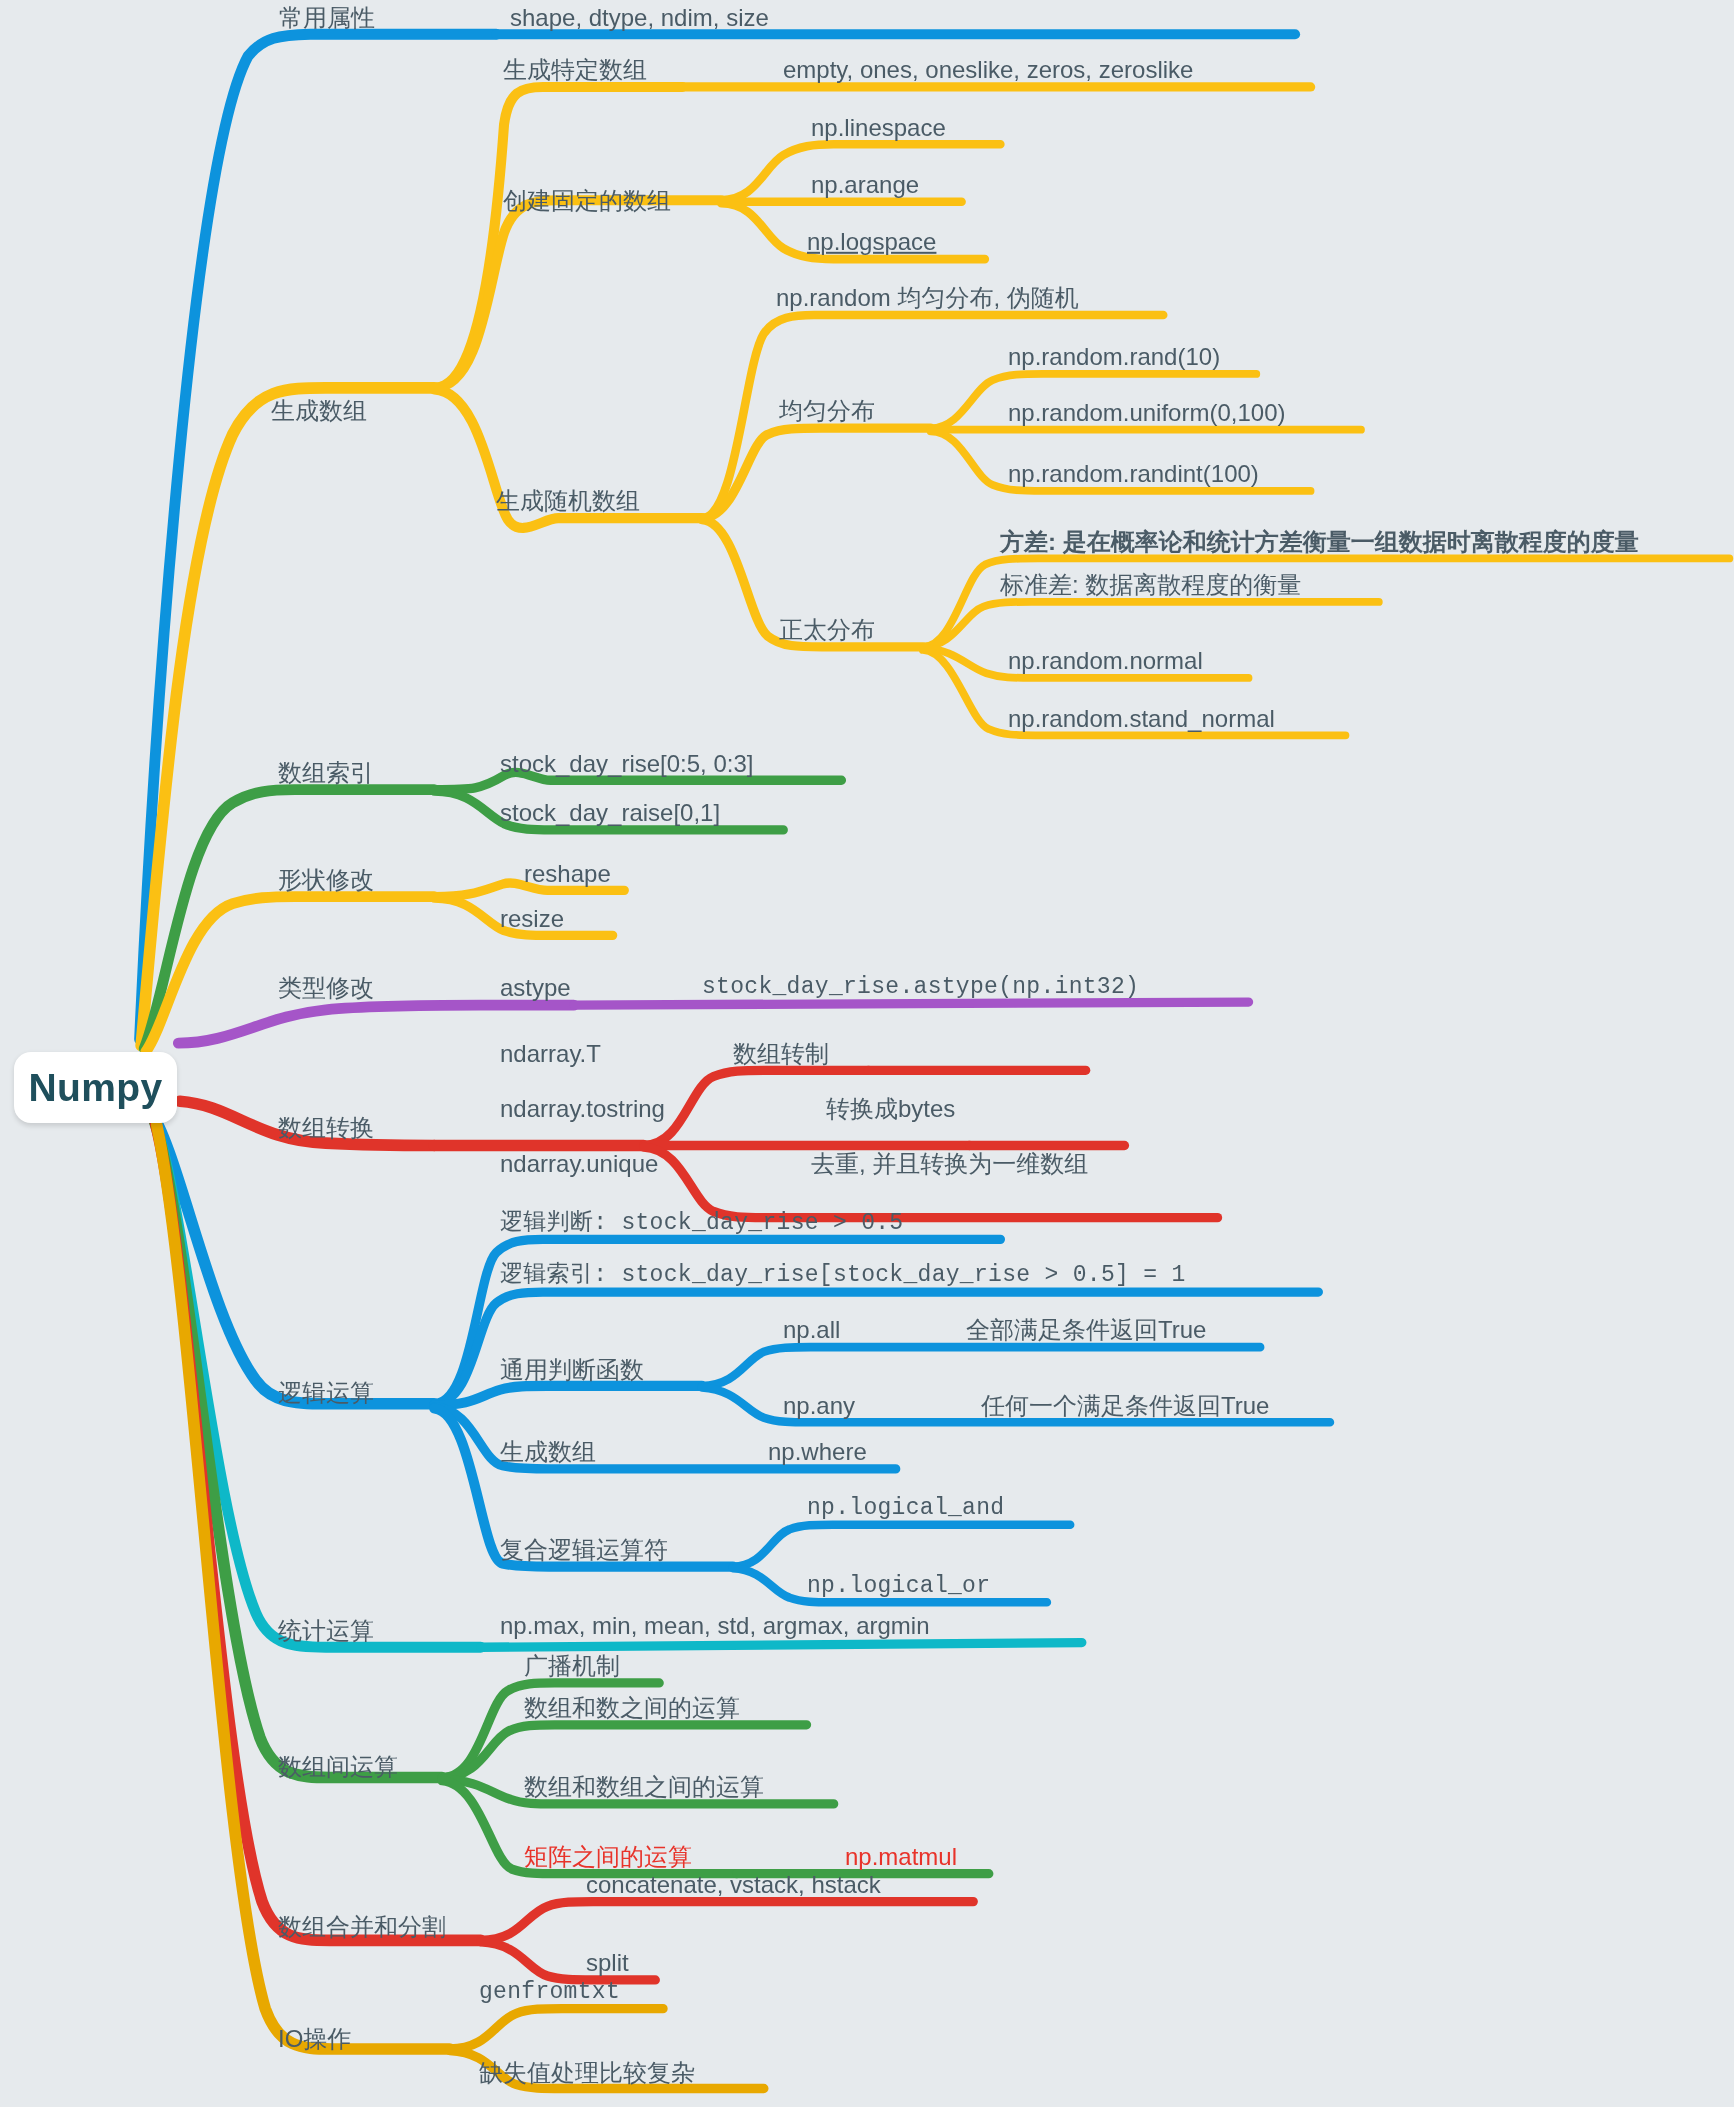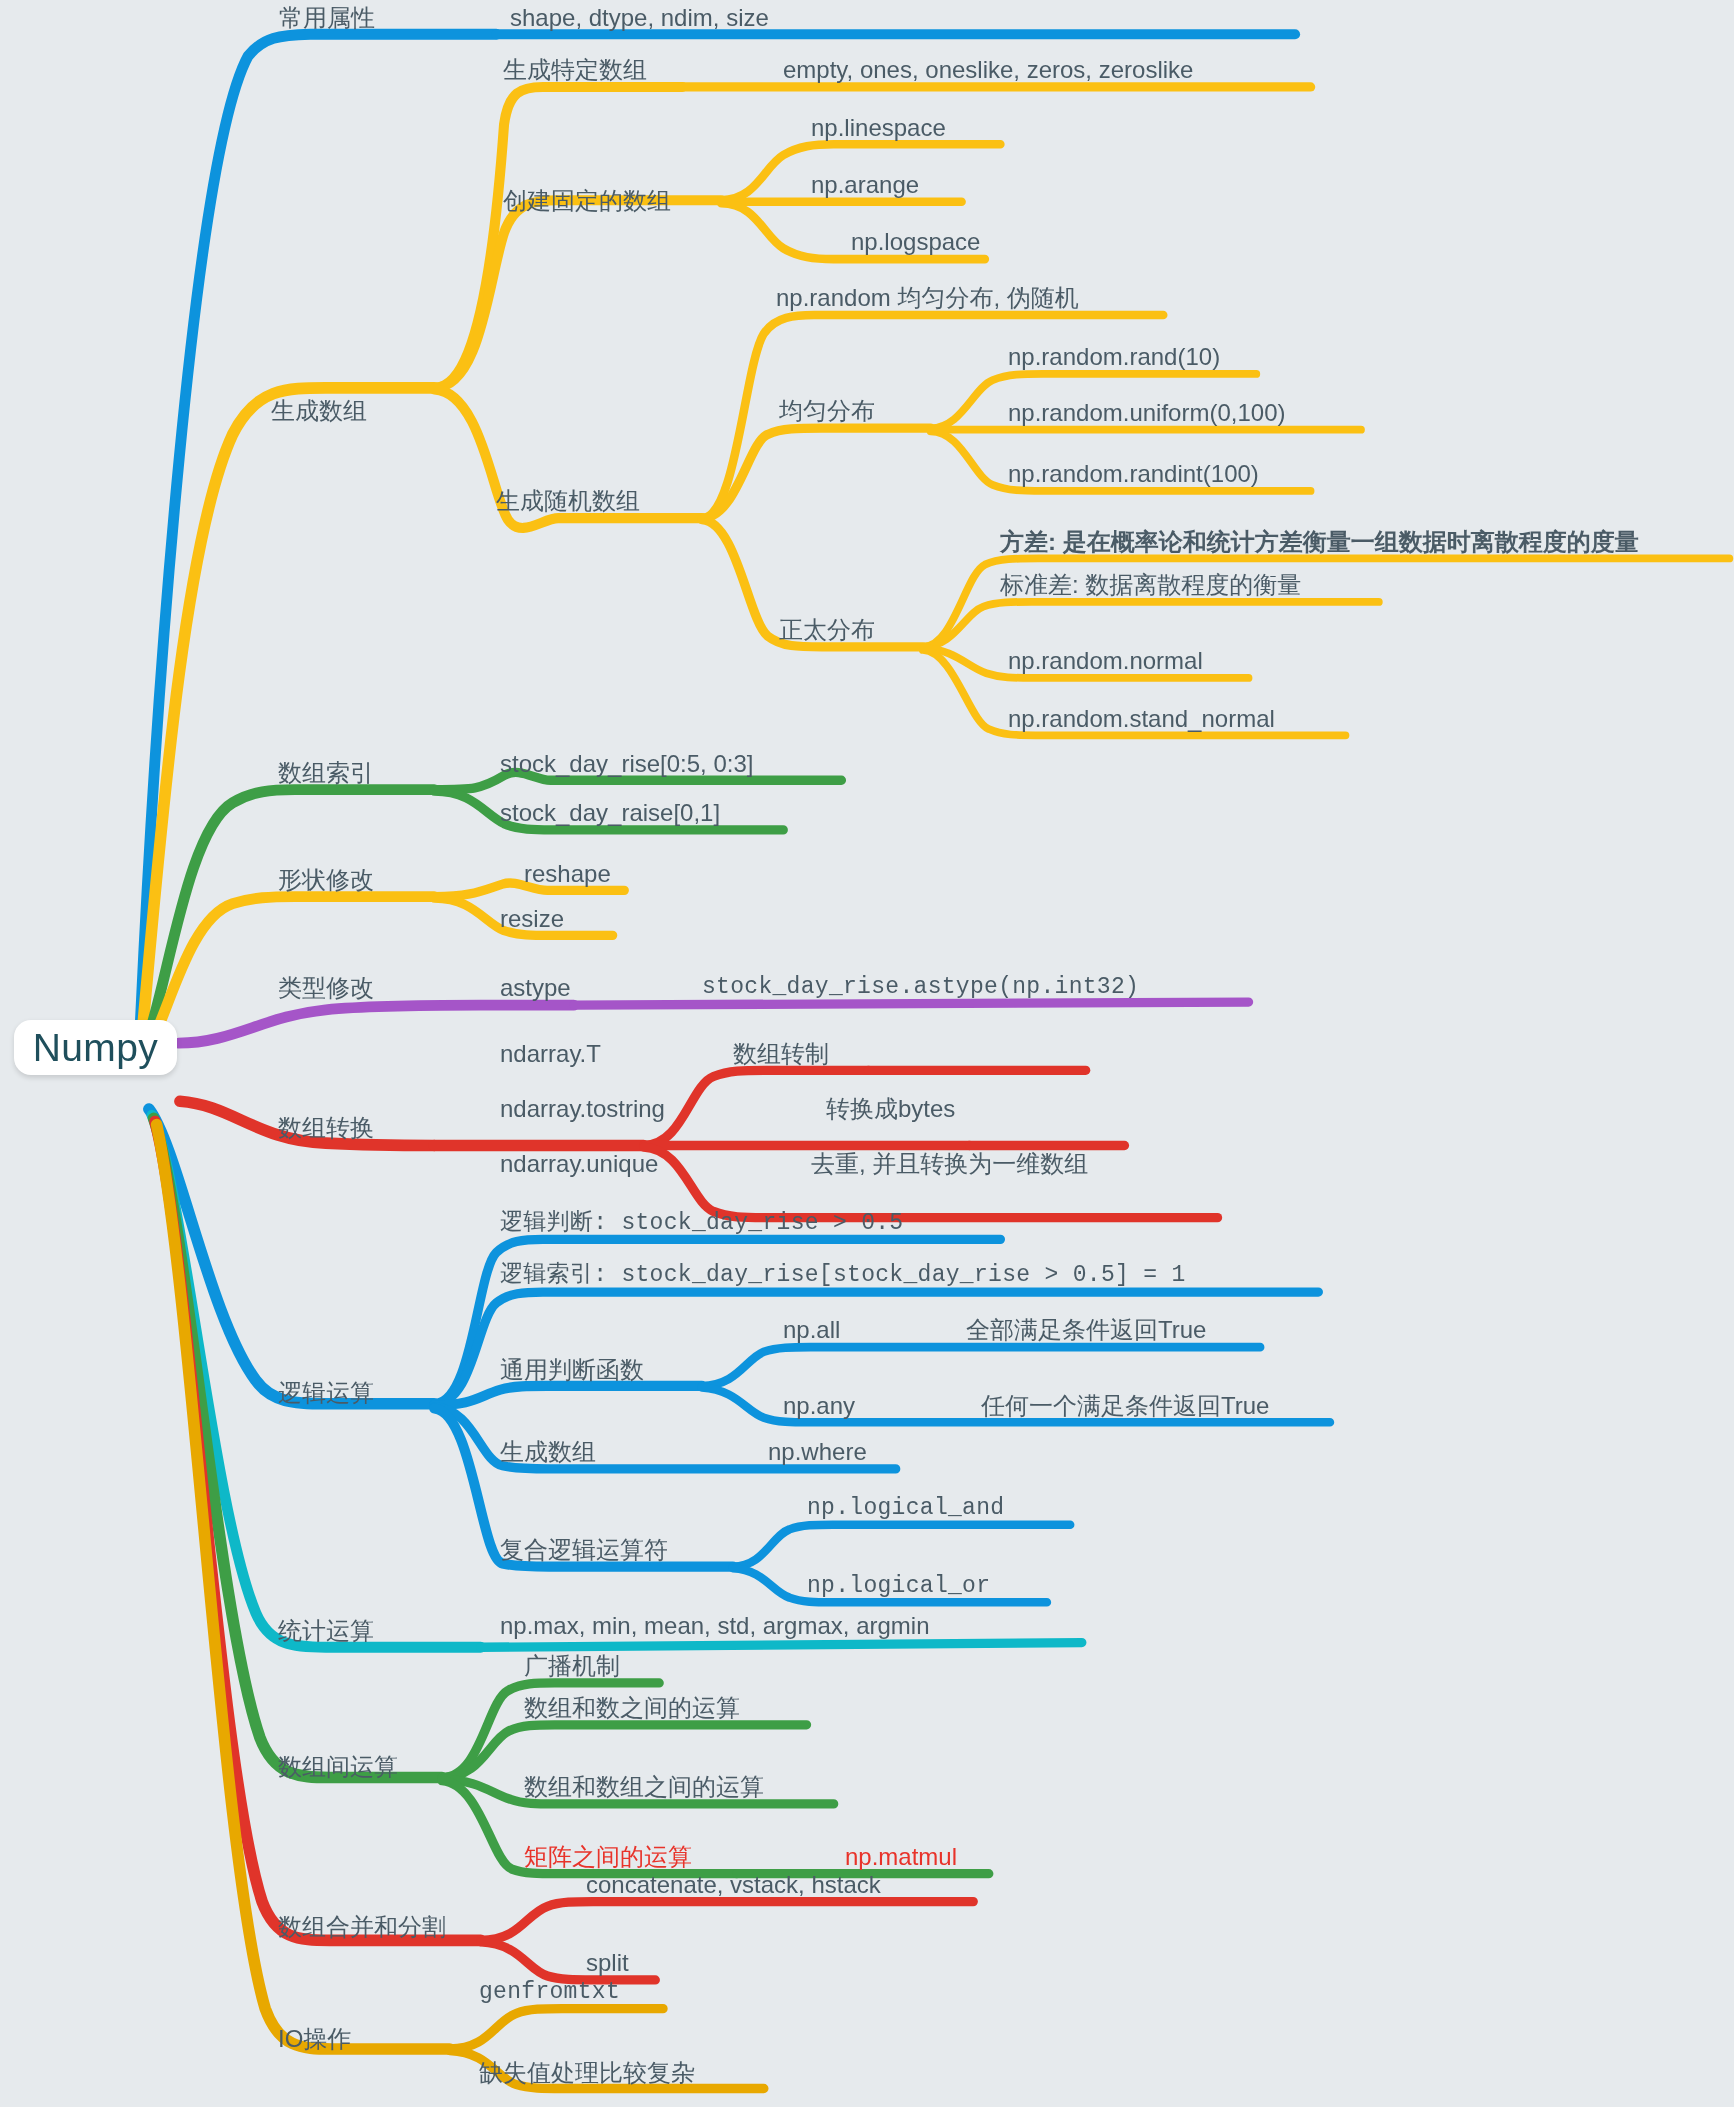--- a/index.html
+++ b/index.html
@@ -163,36 +163,36 @@
 
       <g stroke="#e8a800">
         <path d="M202 1450 C 250 1680, 286 2400, 342 2590 C 360 2640, 388 2642, 428 2642 L 580 2642" stroke-width="15"></path>
         <path d="M580 2642 C 630 2642, 638 2606, 666 2596 C 682 2590, 702 2590, 725 2590 L 855 2590" stroke-width="12"></path>
         <path d="M580 2644 C 630 2646, 640 2680, 666 2688 C 682 2693, 702 2693, 725 2693 L 985 2693" stroke-width="12"></path>
       </g>
 
     </g>
   </svg>
 
-  <div class="root" style="left:14px; top:1020px; width:163px; height:55px;">
+  <div class="root" style="left:14px; top:1052px; width:163px; height:71px;font-weight:bold;">
     <span class="root-text">Numpy</span>
   </div>
 
   <div class="lbl" style="left:279px;  top:29.5px;">常用属性</div>
   <div class="lbl" style="left:510px;  top:29.5px;">shape, dtype, ndim, size</div>
 
   <div class="lbl" style="left:271px;  top:423px;">生成数组</div>
 
   <div class="lbl" style="left:503px;  top:82px;">生成特定数组</div>
   <div class="lbl" style="left:783px; top:82px;">empty, ones, oneslike, zeros, zeroslike</div>
 
   <div class="lbl" style="left:503px;  top:213px;">创建固定的数组</div>
   <div class="lbl" style="left:811px; top:140px;">np.linespace</div>
   <div class="lbl" style="left:811px; top:197px;">np.arange</div>
-  <div class="lbl" style="left:851px; top:254px;">np.logspace</div>
+  <div class="lbl" style="left:807px; top:254px;text-decoration:underline;">np.logspace</div>
 
   <div class="lbl" style="left:496px;  top:513px;">生成随机数组</div>
   <div class="lbl" style="left:776px; top:310px;">np.random 均匀分布, 伪随机</div>
 
   <div class="lbl" style="left:779px; top:423px;">均匀分布</div>
   <div class="lbl" style="left:1008px; top:369px;">np.random.rand(10)</div>
   <div class="lbl" style="left:1008px; top:425px;">np.random.uniform(0,100)</div>
   <div class="lbl" style="left:1008px; top:486px;">np.random.randint(100)</div>
 
   <div class="lbl" style="left:779px; top:642px;">正太分布</div>

